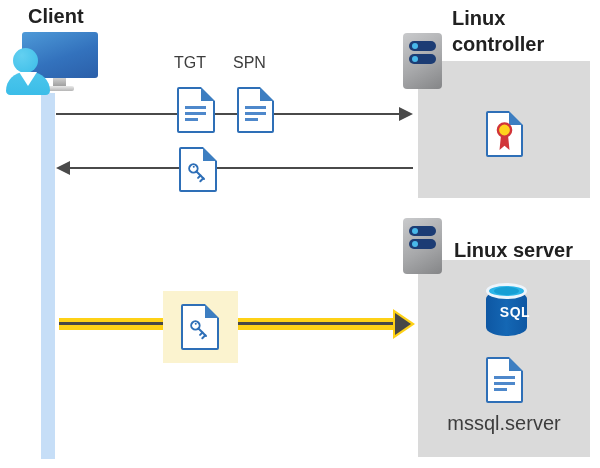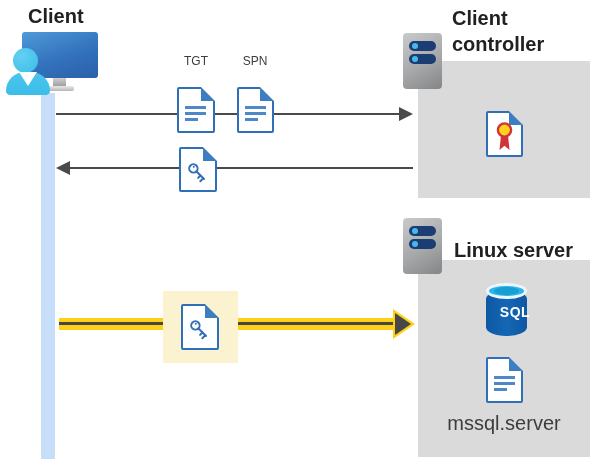--- a/index.html
+++ b/index.html
@@ -4,21 +4,21 @@
 <style>
   html,body{margin:0;padding:0;background:#ffffff;}
   .canvas{
     position:relative;width:600px;height:468px;background:#fff;overflow:hidden;
     font-family:"Liberation Sans","DejaVu Sans",sans-serif;
   }
   .abs{position:absolute;}
 
   
   .title{font-size:20px;font-weight:700;color:var(--title-dark,#212121);line-height:26px;}
-  .small-label{font-size:12px;color:var(--label-gray,#3d3d3d);text-align:center;}
+  .small-label{font-size:16px;color:var(--label-gray,#3d3d3d);text-align:left;}
   .file-label{font-size:20px;color:var(--label-gray,#3d3d3d);text-align:center;}
 
   
   .zone{background:var(--box-gray,#dadada);}
 
   
   .lifeline{background:var(--lifeline-blue,#c6def7);}
 
   
   .h-line{height:2px;background:var(--line-gray,#4a4a4a);}
@@ -148,21 +148,21 @@
       <g transform="rotate(45 13 13)" fill="none" stroke="#2e6fb7" stroke-width="2" stroke-linecap="round">
         <circle cx="6.5" cy="13" r="4.2"></circle>
         <path d="M10.9 13 H 21.5"></path>
         <path d="M16.5 13 v 3.4"></path>
         <path d="M20.5 13 v 4.2"></path>
       </g>
       <circle transform="rotate(45 13 13)" cx="5.6" cy="11.6" r="1" fill="#2e6fb7"></circle>
     </svg>
   </div>
 
-  <div class="abs title" style="left:452px;top:5px;width:118px;">Client controller</div>
+  <div class="abs title" style="left:452px;top:5px;width:118px;">Linux controller</div>
   <div class="abs server" style="left:403px;top:33px;">
     <span class="pill" style="top:8px;">
         <span class="dot"></span>
       </span>
     <span class="pill" style="top:21px;">
         <span class="dot"></span>
       </span>
   </div>
 
   <div class="doc" style="left:486px;top:111px;width:37px;height:46px;--pg:#dadada;">

